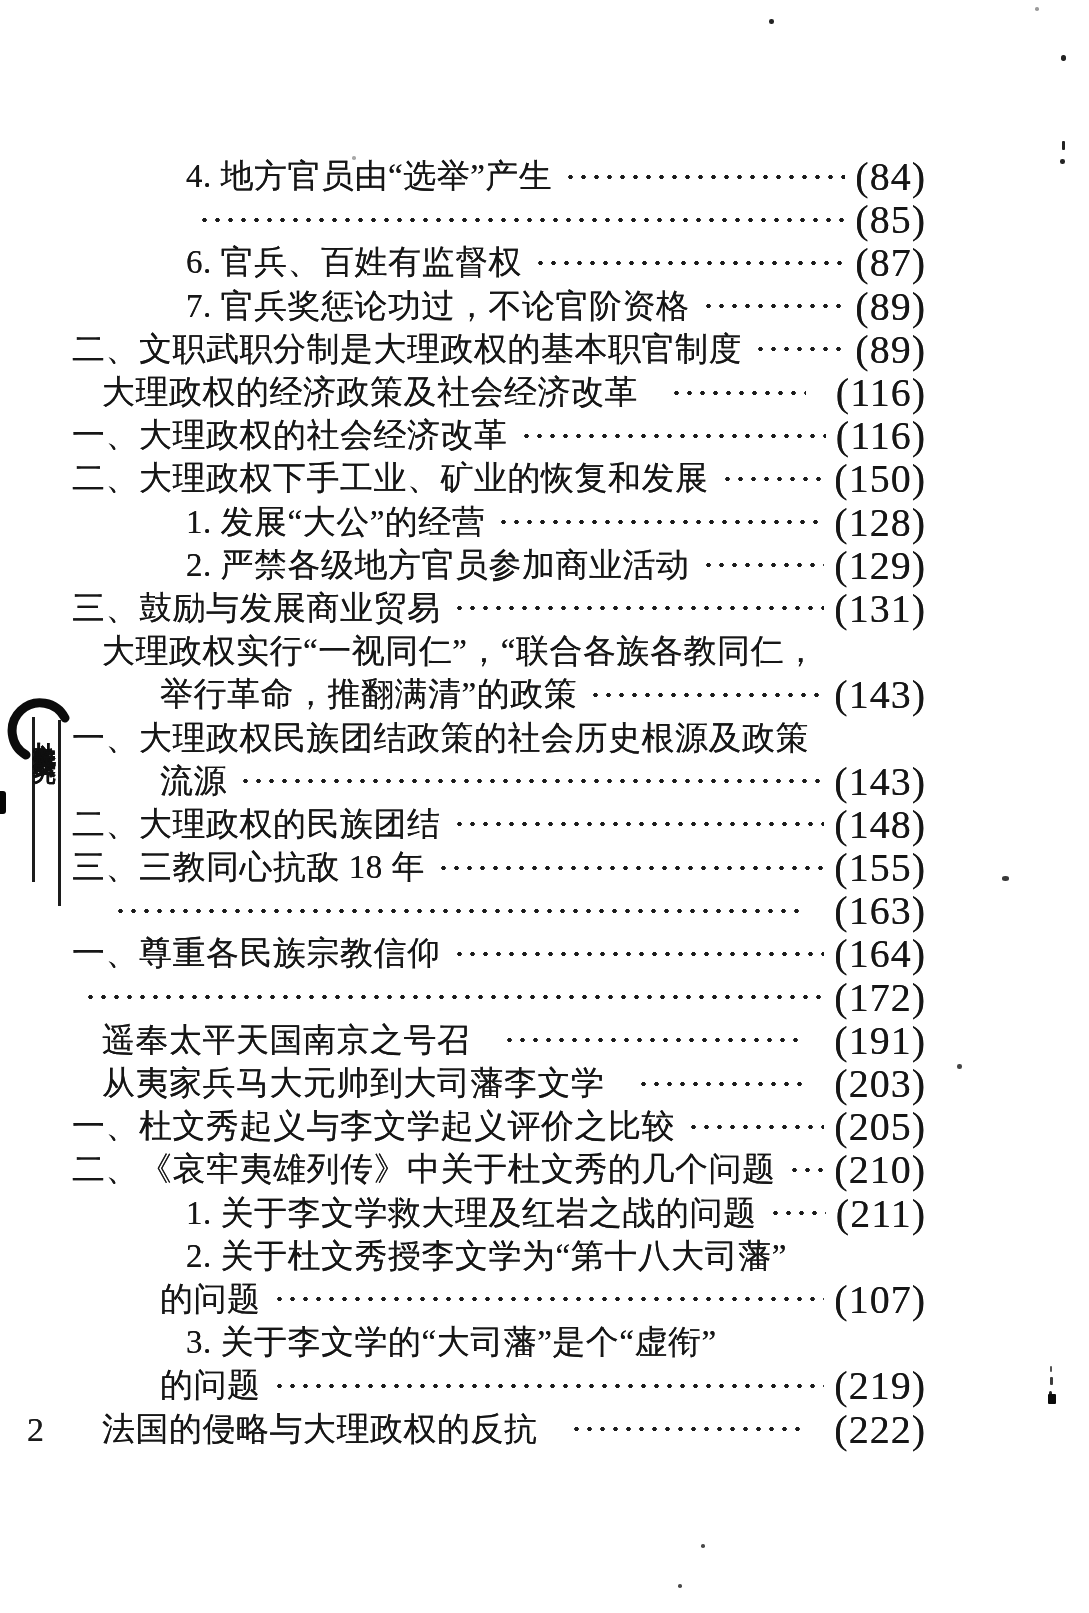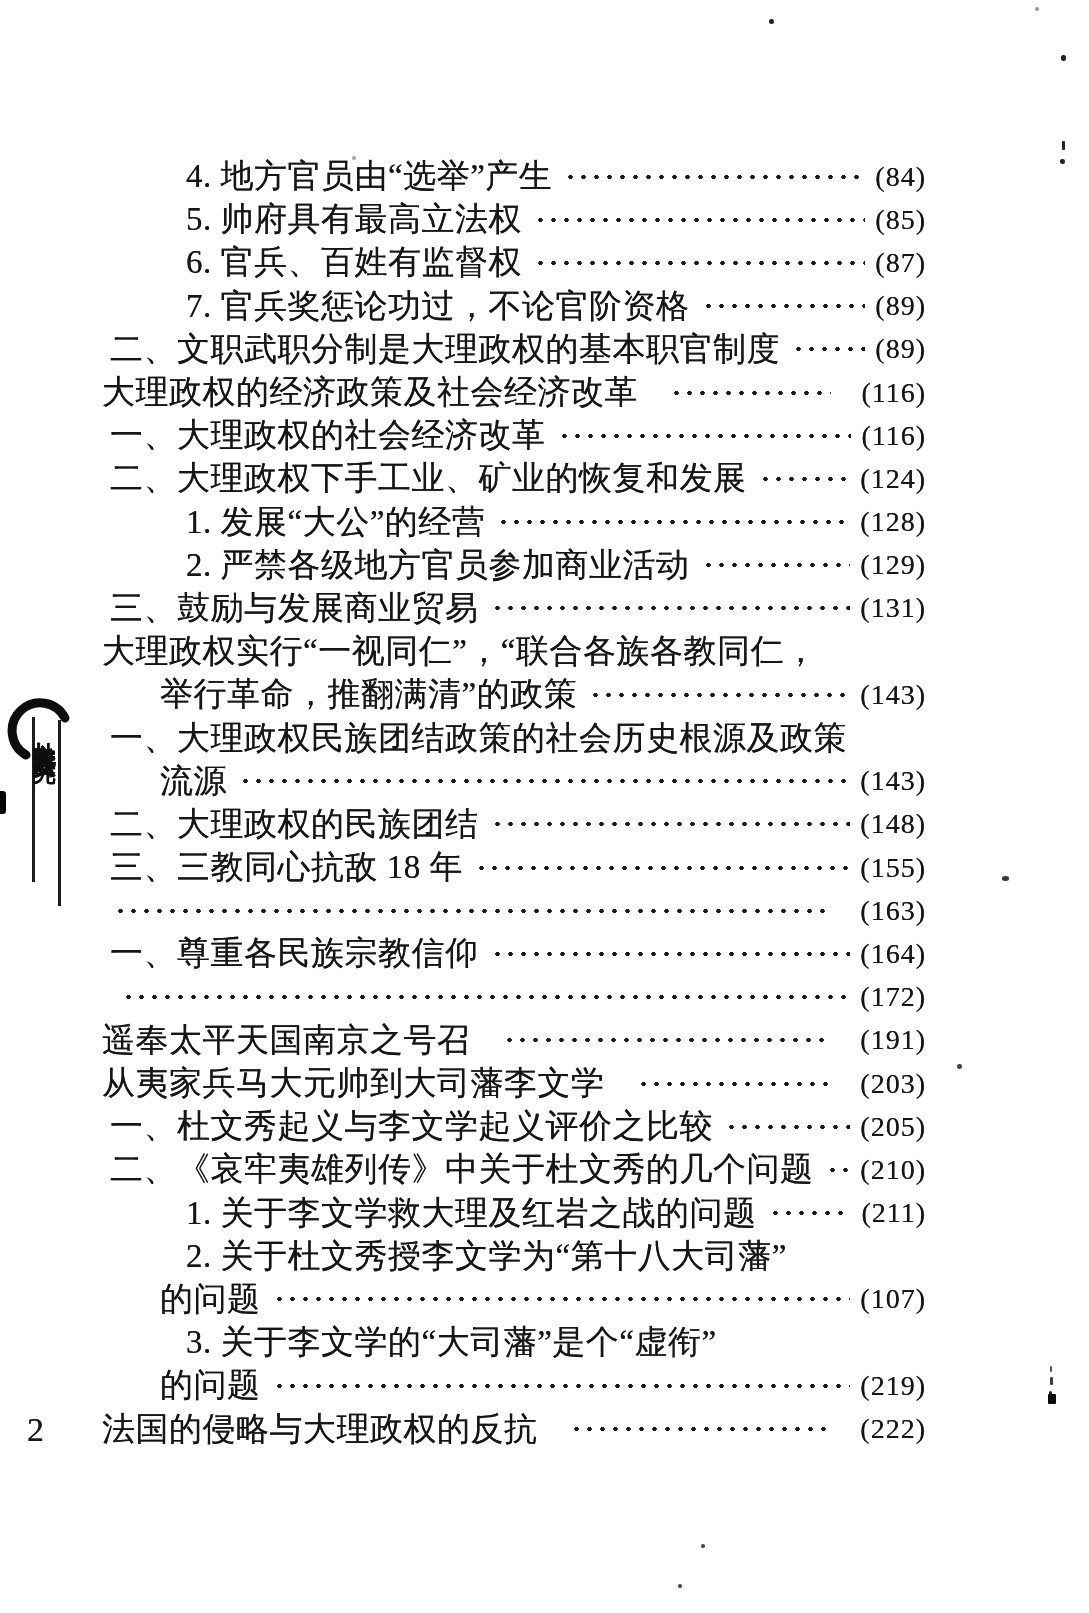--- a/index.html
+++ b/index.html
@@ -12,32 +12,32 @@
   #toc{
     position:absolute;left:0;top:155px;right:0;
   }
   .row{
     height:43.2px;display:flex;align-items:center;
     padding-right:163px;box-sizing:border-box;
     font-size:33px;letter-spacing:0.5px;white-space:nowrap;
     text-shadow:0 0 .4px #3a3a3a;
   }
   .lv0{padding-left:102px;gap:20px;}
-  .lv1{padding-left:110px;}
+  .lv1{padding-left:72px;}
   .lv2{padding-left:158px;margin-left:28px;}
   .lv3{padding-left:160px;}
   .t{flex:0 0 auto;}
   .leader{
     flex:1 1 auto;height:6px;margin:0 10px 0 12px;align-self:center;
     background-image:radial-gradient(circle,#1a1a1a 2px,rgba(0,0,0,0) 2.4px);
     background-size:13px 6px;background-position:0 50%;background-repeat:repeat-x;
     min-width:0;
   }
   .pg{
-    flex:0 0 auto;font-size:28px;letter-spacing:1px;text-shadow:0 0 .4px #3a3a3a;
+    flex:0 0 auto;font-size:40px;letter-spacing:1px;text-shadow:0 0 .4px #3a3a3a;
   }
   
   #stamp-arc{position:absolute;left:3px;top:697px;}
   .vline{position:absolute;width:2.5px;background:#1c1c1c;}
   #vline-left{left:32px;top:717px;height:165px;}
   #vline-right{left:58px;top:720px;height:186px;}
   #side-title{
     position:absolute;left:33px;top:723px;height:200px;width:27px;
     writing-mode:vertical-rl;text-orientation:upright;
     font-size:23px;font-weight:700;letter-spacing:3px;color:#0f0f0f;
@@ -81,21 +81,20 @@
 <div id="side-title">杜文秀起义研究</div>
 <div id="edge-tick"></div>
 
 <div id="toc">
     <div class="row lv2">
     <span class="t">4. 地方官员由“选举”产生</span>
     <span class="leader"></span>
     <span class="pg">(84)</span>
   </div>
     <div class="row lv2">
-    <span class="t">5. 帅府具有最高立法权</span>
     <span class="leader"></span>
     <span class="pg">(85)</span>
   </div>
     <div class="row lv2">
     <span class="t">6. 官兵、百姓有监督权</span>
     <span class="leader"></span>
     <span class="pg">(87)</span>
   </div>
     <div class="row lv2">
     <span class="t">7. 官兵奖惩论功过，不论官阶资格</span>
@@ -113,21 +112,21 @@
     <span class="pg">(116)</span>
   </div>
     <div class="row lv1">
     <span class="t">一、大理政权的社会经济改革</span>
     <span class="leader"></span>
     <span class="pg">(116)</span>
   </div>
     <div class="row lv1">
     <span class="t">二、大理政权下手工业、矿业的恢复和发展</span>
     <span class="leader"></span>
-    <span class="pg">(124)</span>
+    <span class="pg">(150)</span>
   </div>
     <div class="row lv2">
     <span class="t">1. 发展“大公”的经营</span>
     <span class="leader"></span>
     <span class="pg">(128)</span>
   </div>
     <div class="row lv2">
     <span class="t">2. 严禁各级地方官员参加商业活动</span>
     <span class="leader"></span>
     <span class="pg">(129)</span>

